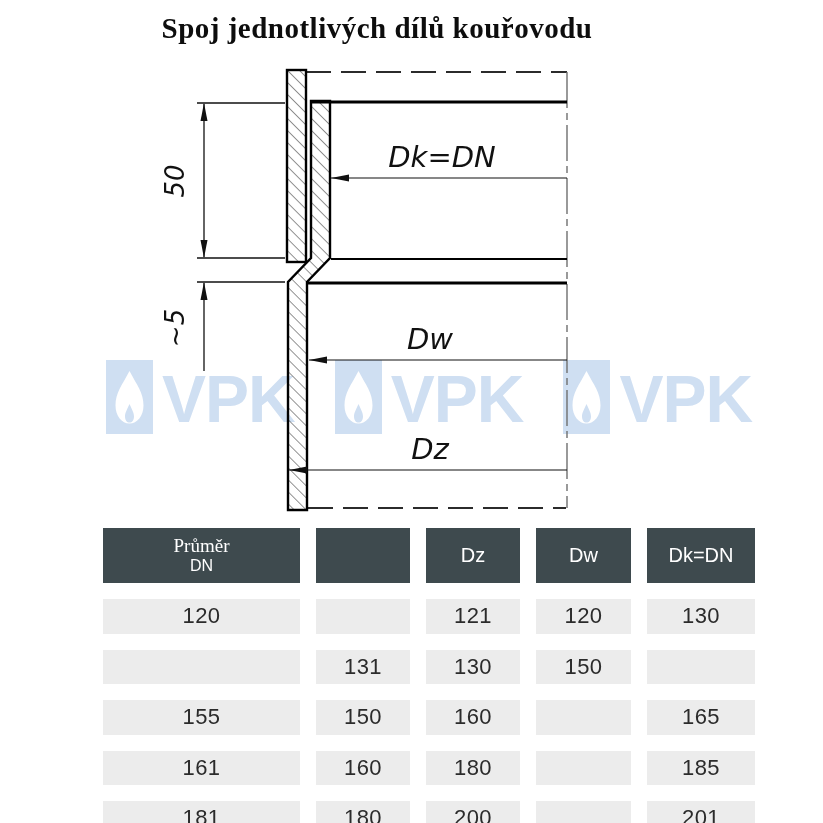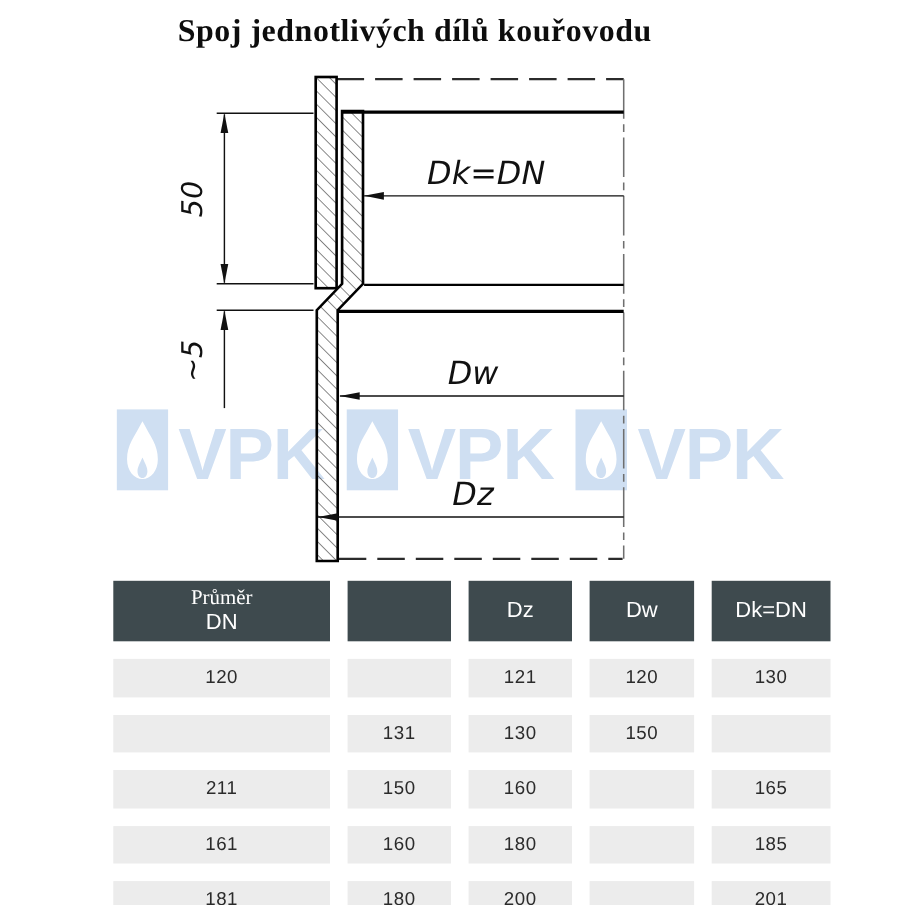--- a/index.html
+++ b/index.html
@@ -7,21 +7,21 @@
     width:823px;height:823px;position:relative;overflow:hidden;
     font-family:"Liberation Sans",sans-serif;
   }
   .title{
     position:absolute;top:12px;left:0;width:754px;text-align:center;
     font-family:"Liberation Serif",serif;font-weight:bold;font-size:29px;
     color:#0d0d0d;letter-spacing:0.5px;z-index:3;
   }
   
   .watermark{
-    position:absolute;left:106px;top:372px;display:flex;gap:20px;z-index:0;
+    position:absolute;left:106px;top:360px;display:flex;gap:40px;z-index:0;
   }
   .wm-logo{display:flex;align-items:center;gap:9px;}
   .wm-text{
     font-size:66px;font-weight:bold;color:#cfdff2;letter-spacing:-1px;
     line-height:74px;font-family:"Liberation Sans",sans-serif;
   }
   svg.drawing{position:absolute;left:0;top:0;z-index:1;}
   .dlabel{
     font-family:"DejaVu Sans",sans-serif;font-style:italic;
     font-size:29px;fill:#111;
@@ -37,25 +37,25 @@
     grid-template-columns:197px 94px 94px 95px 108px;
     grid-template-rows:55px repeat(6,34.5px);
     column-gap:5px;row-gap:5px;gap:16px;
   }
   .th{
     background:#3e4a4e;color:#ffffff;
     display:flex;flex-direction:column;align-items:center;justify-content:center;
     font-size:20px;line-height:1.15;
   }
   .th .serif-line{font-family:"Liberation Serif",serif;font-size:19px;}
-  .th .sans-line{font-family:"Liberation Sans",sans-serif;font-size:20px;}
+  .th .sans-line{font-family:"Liberation Sans",sans-serif;font-size:16px;}
   .td{
     background:#ececec;color:#2b2b2b;
     display:flex;align-items:center;justify-content:center;
-    font-size:17px;letter-spacing:0.5px;
+    font-size:22px;letter-spacing:0.5px;
   }
 </style>
 </head>
 <body>
 
 <div class="title">Spoj jednotlivých dílů kouřovodu</div>
 
 <div class="watermark">
   <div class="wm-logo">
     <span>
@@ -166,21 +166,21 @@
   <div class="td">121</div>
   <div class="td">120</div>
 
   <div class="td">130</div>
   <div class="td"></div>
   <div class="td">131</div>
   <div class="td">130</div>
 
   <div class="td">150</div>
   <div class="td"></div>
-  <div class="td">211</div>
+  <div class="td">155</div>
   <div class="td">150</div>
 
   <div class="td">160</div>
   <div class="td"></div>
   <div class="td">165</div>
   <div class="td">161</div>
   <div class="td">160</div>
 
   <div class="td">180</div>
   <div class="td"></div>

